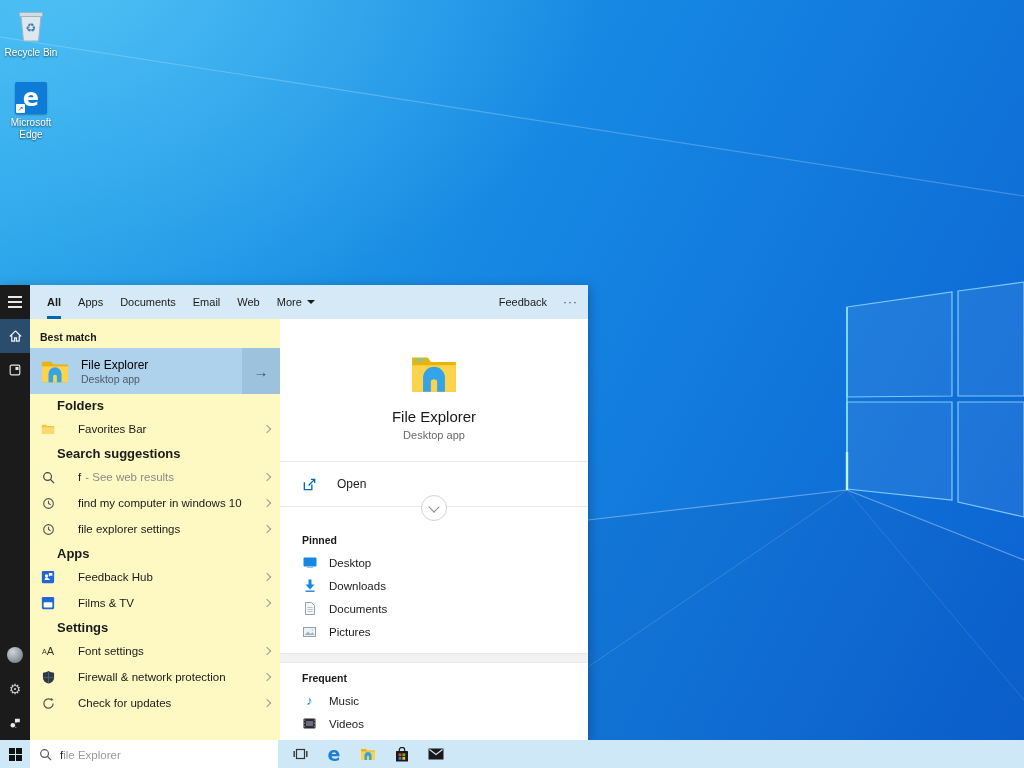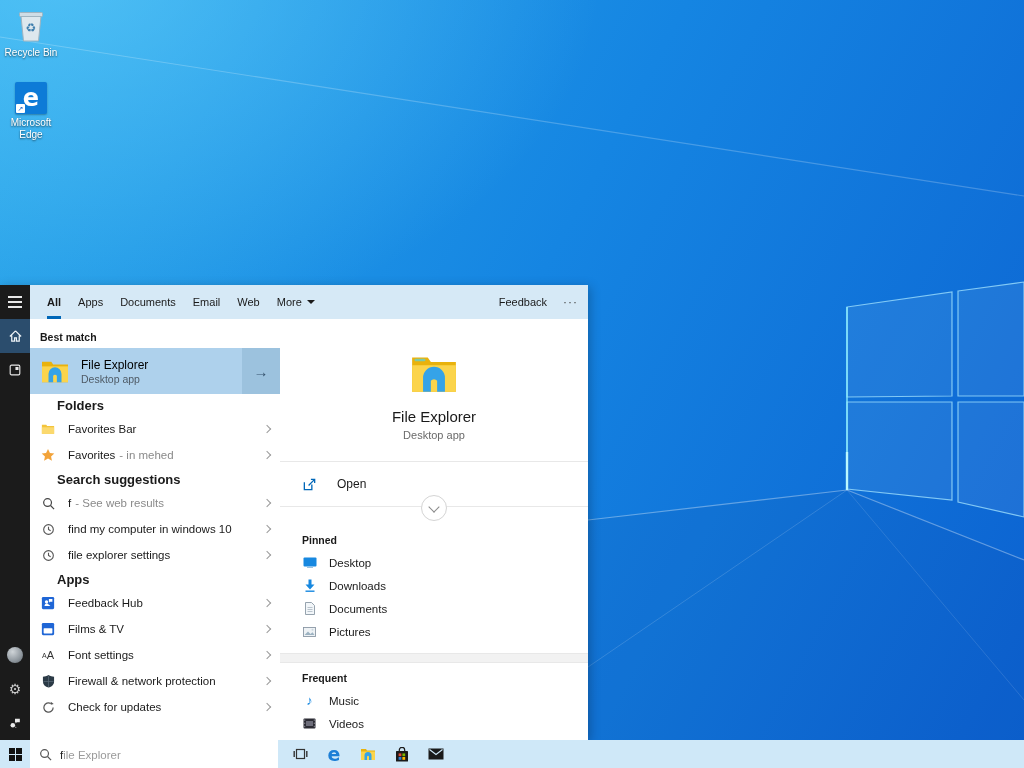--- a/index.html
+++ b/index.html
@@ -45,30 +45,30 @@
   .tab.active::after{content:"";position:absolute;left:0;right:0;bottom:0;height:3px;background:#0067b8;}
   .caret{display:inline-block;margin-left:5px;width:0;height:0;
     border-left:4px solid transparent;border-right:4px solid transparent;border-top:4px solid #1a1a1a;}
   .tab-sp{flex:1;}
   .feedback-tab{display:flex;align-items:center;font-size:11px;color:#1a1a1a;margin-right:16px;cursor:pointer;}
   .overflow-tab{display:flex;align-items:center;font-size:12px;letter-spacing:1px;color:#444;cursor:pointer;}
 
   .panel-body{flex:1;display:flex;min-height:0;}
 
   
-  .results{width:250px;flex:0 0 250px;background:#ffffff;overflow:hidden;}
+  .results{width:250px;flex:0 0 250px;background:#fef9c3;overflow:hidden;}
   .bm-heading{height:24px;display:flex;align-items:flex-end;padding:0 10px 5px;font-size:10.5px;font-weight:bold;color:#1a1a1a;}
   .bm-row{height:46px;display:flex;cursor:pointer;}
   .bm-left{flex:1;background:#aed1ec;display:flex;align-items:center;gap:11px;padding-left:10px;min-width:0;}
   .bm-title{font-size:12px;color:#000;line-height:1.25;}
   .bm-sub{font-size:10.5px;color:#4f5b66;}
   .bm-arrow{width:38px;background:#9cc2de;display:flex;align-items:center;justify-content:center;
     color:#35536e;font-size:15px;cursor:pointer;}
   .sec-label{height:22px;display:flex;align-items:center;padding:0 27px;font-size:13px;font-weight:bold;color:#1a1a1a;}
-  .row{height:26px;display:flex;align-items:center;gap:12px;padding:0 10px;cursor:pointer;}
+  .row{height:26px;display:flex;align-items:center;gap:22px;padding:0 10px;cursor:pointer;}
   .ric{width:16px;height:16px;display:flex;align-items:center;justify-content:center;flex:0 0 16px;}
   .rtext{font-size:11.5px;color:#1a1a1a;white-space:nowrap;overflow:hidden;}
   .rsuffix{color:#8a8a8a;margin-left:4px;}
   .chev{margin-left:auto;width:5px;height:5px;border-top:1.4px solid #9a9a9a;border-right:1.4px solid #9a9a9a;
     transform:rotate(45deg);flex:0 0 auto;}
 
   
   .preview{flex:1;background:#fff;display:flex;flex-direction:column;min-width:0;}
   .pv-head{height:142px;flex:0 0 142px;display:flex;flex-direction:column;align-items:center;
     border-bottom:1px solid #e8e8e8;}
@@ -238,29 +238,20 @@
           <div class="row">
             <span class="ric">
               <svg width="14" height="12" viewBox="0 0 16 13">
                   <path d="M1 1.5 L6 1.5 L7 3 L15 3 L15 12 L1 12 Z" fill="#f3c43b"></path>
                   <path d="M1 4.5 L15 4.5 L15 12 L1 12 Z" fill="#fbd96e"></path>
                 </svg>
             </span>
             <span class="rtext"><span>Favorites Bar</span><span class="rsuffix"></span></span>
             <span class="chev"></span>
           </div>
-          <div class="row">
-            <span class="ric">
-              <svg width="14" height="14" viewBox="0 0 16 16">
-                  <path d="M8 1 L10.2 5.6 L15.2 6.2 L11.5 9.6 L12.5 14.6 L8 12.1 L3.5 14.6 L4.5 9.6 L0.8 6.2 L5.8 5.6 Z" fill="#f2a33a"></path>
-                </svg>
-            </span>
-            <span class="rtext"><span>Favorites</span><span class="rsuffix">- in mehed</span></span>
-            <span class="chev"></span>
-          </div>
 
           <div class="sec-label">Search suggestions</div>
           <div class="row">
             <span class="ric">
               <svg width="13" height="13" viewBox="0 0 14 14">
                   <circle cx="6" cy="6" r="4.2" fill="none" stroke="#444" stroke-width="1.3"></circle>
                   <line x1="9.2" y1="9.2" x2="13" y2="13" stroke="#444" stroke-width="1.3"></line>
                 </svg>
             </span>
             <span class="rtext"><span>f</span><span class="rsuffix">- See web results</span></span>
@@ -304,20 +295,21 @@
             <span class="ric">
               <svg width="14" height="14" viewBox="0 0 16 16">
                   <rect x="1" y="1" width="14" height="14" rx="1.5" fill="#1f66d6"></rect>
                   <rect x="3" y="7" width="10" height="6" rx="0.8" fill="#fff"></rect>
                 </svg>
             </span>
             <span class="rtext"><span>Films &amp; TV</span><span class="rsuffix"></span></span>
             <span class="chev"></span>
           </div>
 
+          <div class="sec-label">Settings</div>
           <div class="row">
             <span class="ric" style="color:#333;">
               <span style="font-size:7px;vertical-align:4px;">A</span>
                 <span style="font-size:11px;">A</span>
             </span>
             <span class="rtext"><span>Font settings</span><span class="rsuffix"></span></span>
             <span class="chev"></span>
           </div>
           <div class="row">
             <span class="ric">

